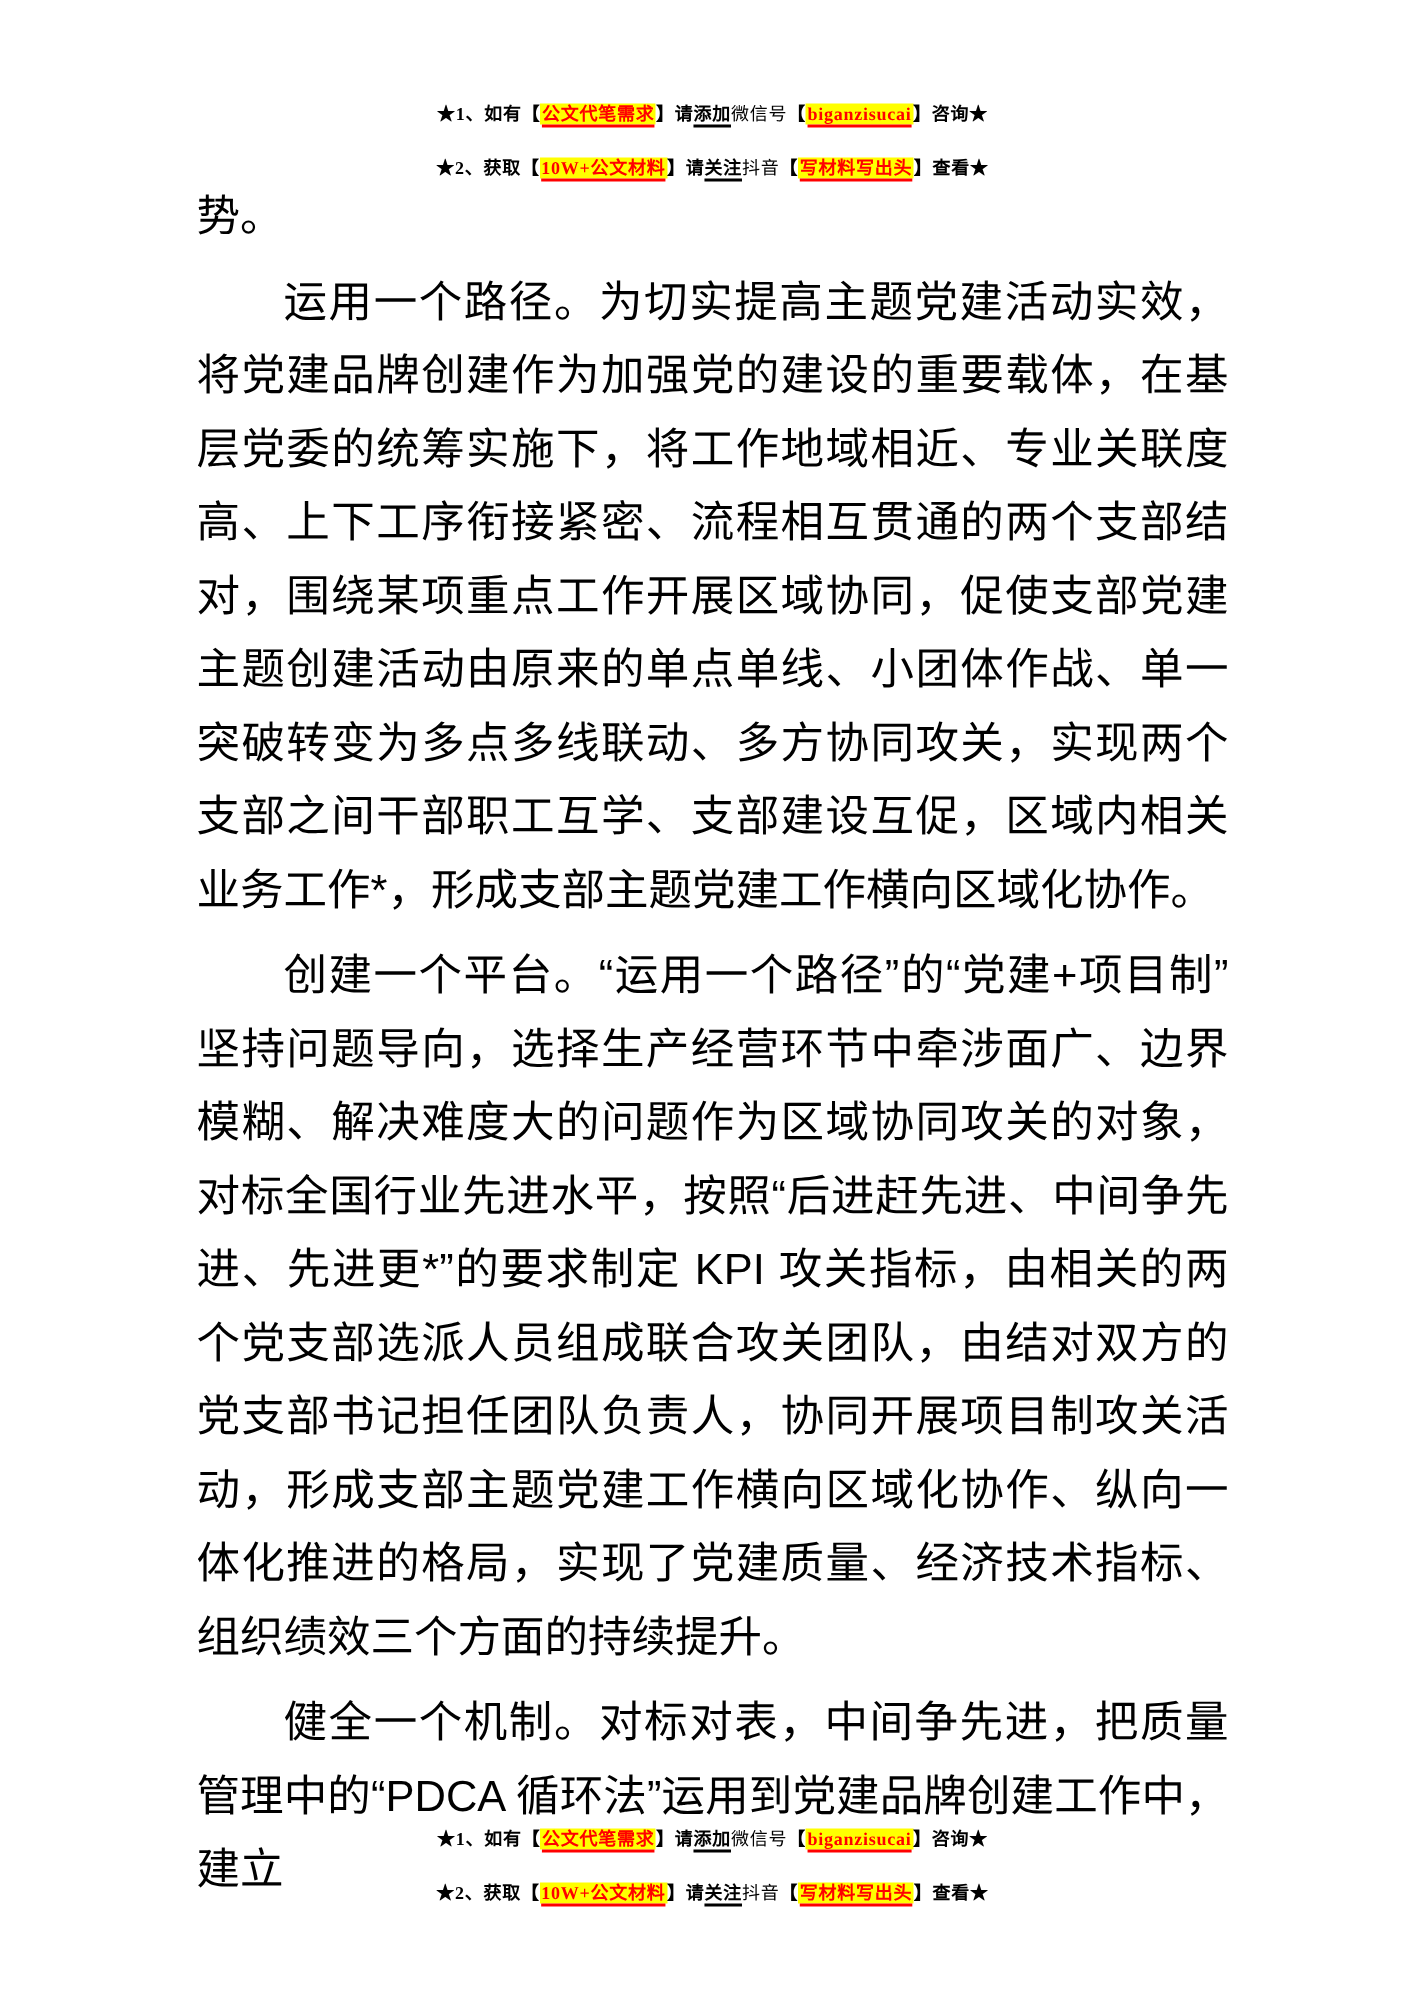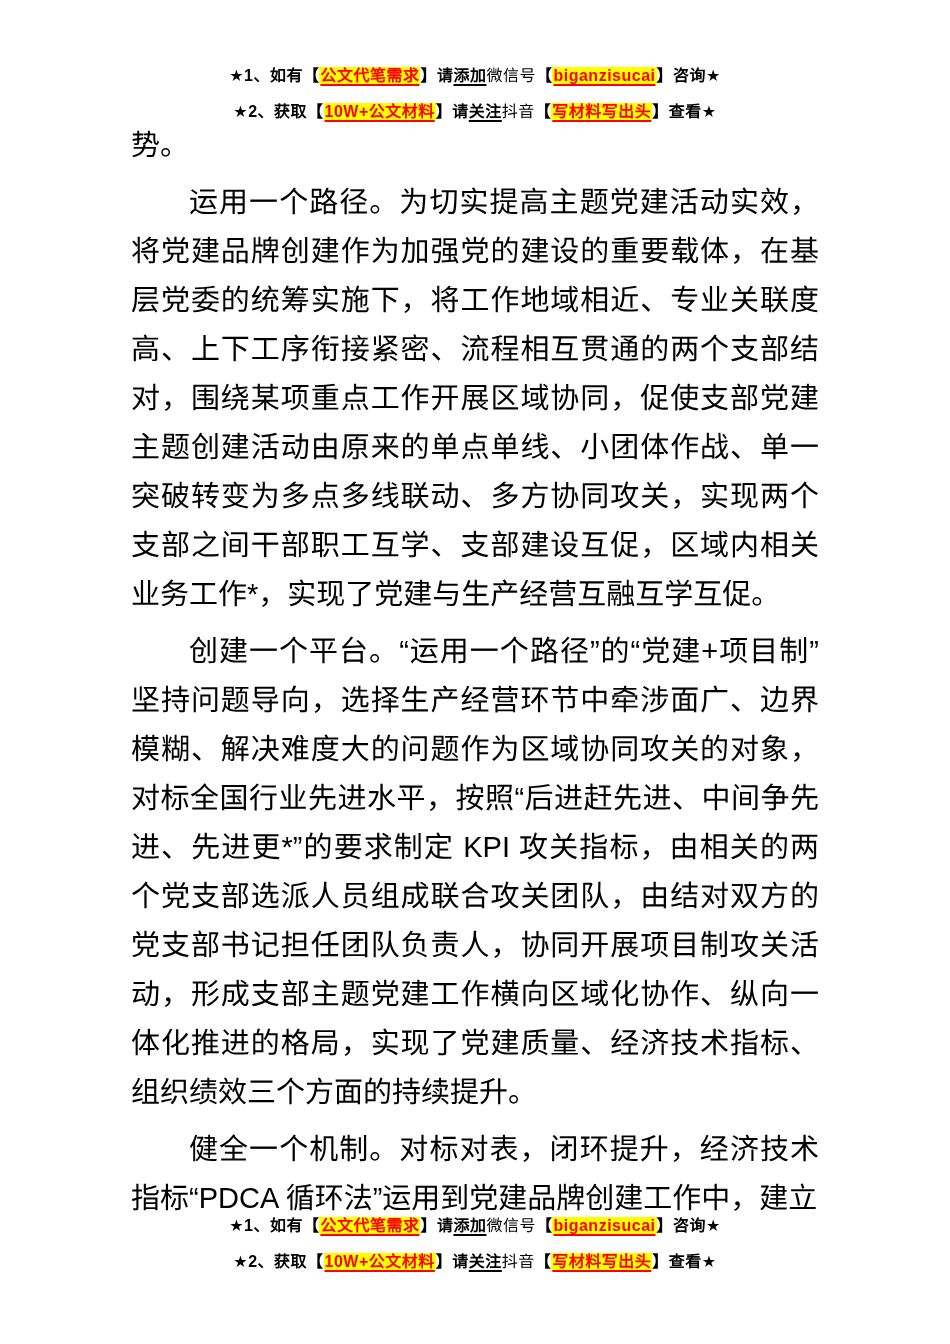--- a/index.html
+++ b/index.html
@@ -16,25 +16,26 @@
     overflow: hidden;
     font-family: "Liberation Sans", "DejaVu Sans", sans-serif;
     color: #000000;
   }
   
   .promo {
     position: absolute;
     left: 0;
     width: 100%;
     text-align: center;
-    font-size: 16px;
+    font-size: 12px;
     line-height: 36px;
     font-weight: bold;
     color: #000000;
     letter-spacing: 0.5px;
+    font-family: Liberation Serif, serif;
   }
   .promo-header { top: 58px; }
   .promo-footer { top: 1208px; }
   .seg-bold { font-weight: bold; }
   .seg-regular { font-weight: normal; }
   .seg-bold-underline {
     font-weight: bold;
     text-decoration: underline;
     text-decoration-thickness: 2px;
     text-underline-offset: 3px;
@@ -70,22 +71,22 @@
 <body>
 
 <div class="page" style="background: rgb(255, 255, 255);">
   <div class="promo promo-header">
       <div class="promo-line"><span class="seg-bold">★1、如有【</span><span class="seg-highlight">公文代笔需求</span><span class="seg-bold">】请</span><span class="seg-bold-underline">添加</span><span class="seg-regular">微信号</span><span class="seg-bold">【</span><span class="seg-highlight">biganzisucai</span><span class="seg-bold">】咨询★</span></div>
       <div class="promo-line"><span class="seg-bold">★2、获取【</span><span class="seg-highlight">10W+公文材料</span><span class="seg-bold">】请</span><span class="seg-bold-underline">关注</span><span class="seg-regular">抖音</span><span class="seg-bold">【</span><span class="seg-highlight">写材料写出头</span><span class="seg-bold">】查看★</span></div>
     </div>
 
   <div class="content" style="color: rgb(0, 0, 0);">
       <p class="para">势。</p>
-      <p class="para indent">运用一个路径。为切实提高主题党建活动实效，将党建品牌创建作为加强党的建设的重要载体，在基层党委的统筹实施下，将工作地域相近、专业关联度高、上下工序衔接紧密、流程相互贯通的两个支部结对，围绕某项重点工作开展区域协同，促使支部党建主题创建活动由原来的单点单线、小团体作战、单一突破转变为多点多线联动、多方协同攻关，实现两个支部之间干部职工互学、支部建设互促，区域内相关业务工作*，实现了党建与生产经营互融互学互促。</p>
+      <p class="para indent">运用一个路径。为切实提高主题党建活动实效，将党建品牌创建作为加强党的建设的重要载体，在基层党委的统筹实施下，将工作地域相近、专业关联度高、上下工序衔接紧密、流程相互贯通的两个支部结对，围绕某项重点工作开展区域协同，促使支部党建主题创建活动由原来的单点单线、小团体作战、单一突破转变为多点多线联动、多方协同攻关，实现两个支部之间干部职工互学、支部建设互促，区域内相关业务工作*，形成支部主题党建工作横向区域化协作。</p>
       <p class="para indent">创建一个平台。“运用一个路径”的“党建+项目制”坚持问题导向，选择生产经营环节中牵涉面广、边界模糊、解决难度大的问题作为区域协同攻关的对象，对标全国行业先进水平，按照“后进赶先进、中间争先进、先进更*”的要求制定 KPI 攻关指标，由相关的两个党支部选派人员组成联合攻关团队，由结对双方的党支部书记担任团队负责人，协同开展项目制攻关活动，形成支部主题党建工作横向区域化协作、纵向一体化推进的格局，实现了党建质量、经济技术指标、组织绩效三个方面的持续提升。</p>
-      <p class="para indent">健全一个机制。对标对表，闭环提升，经济技术指标“PDCA 循环法”运用到党建品牌创建工作中，建立</p>
+      <p class="para indent">健全一个机制。对标对表，中间争先进，把质量管理中的“PDCA 循环法”运用到党建品牌创建工作中，建立</p>
     </div>
 
   <div class="promo promo-footer">
       <div class="promo-line"><span class="seg-bold">★1、如有【</span><span class="seg-highlight">公文代笔需求</span><span class="seg-bold">】请</span><span class="seg-bold-underline">添加</span><span class="seg-regular">微信号</span><span class="seg-bold">【</span><span class="seg-highlight">biganzisucai</span><span class="seg-bold">】咨询★</span></div>
       <div class="promo-line"><span class="seg-bold">★2、获取【</span><span class="seg-highlight">10W+公文材料</span><span class="seg-bold">】请</span><span class="seg-bold-underline">关注</span><span class="seg-regular">抖音</span><span class="seg-bold">【</span><span class="seg-highlight">写材料写出头</span><span class="seg-bold">】查看★</span></div>
     </div>
 </div>
 
 </body></html>

